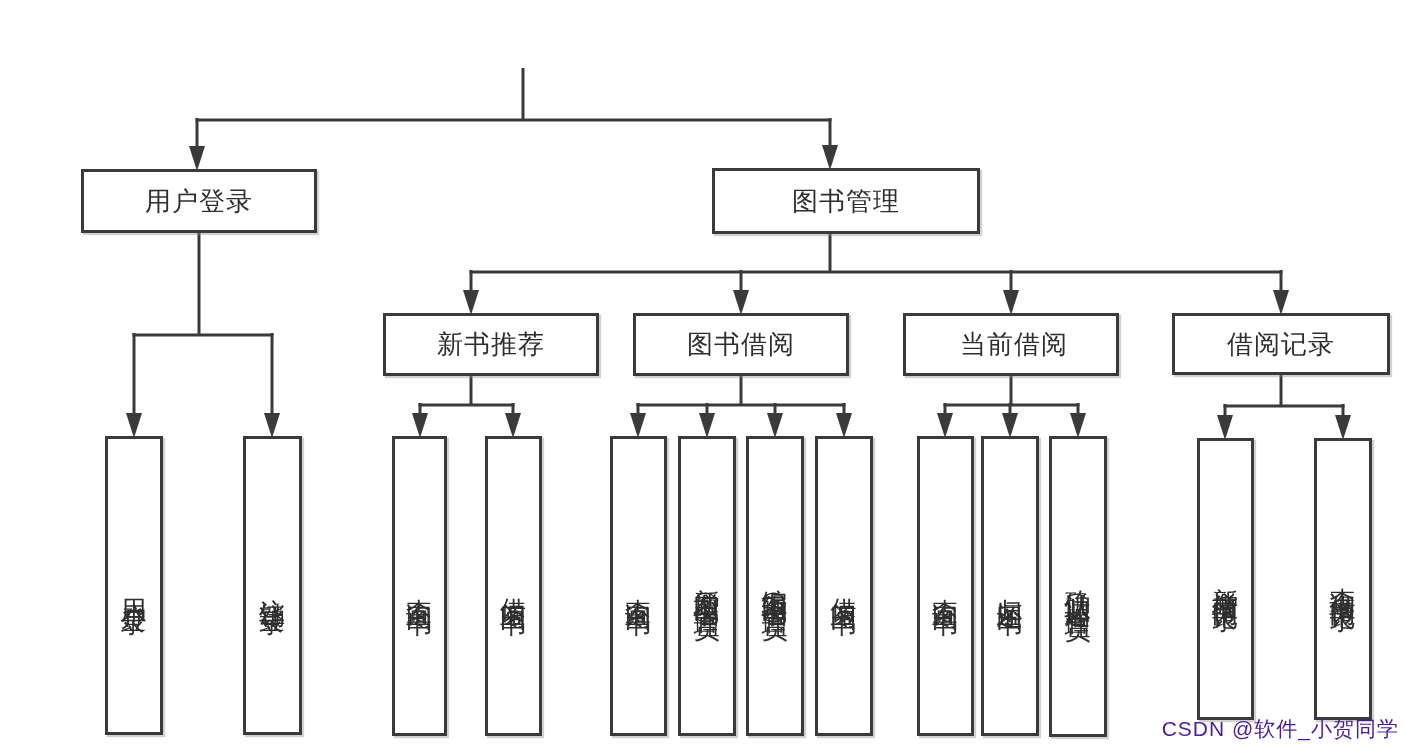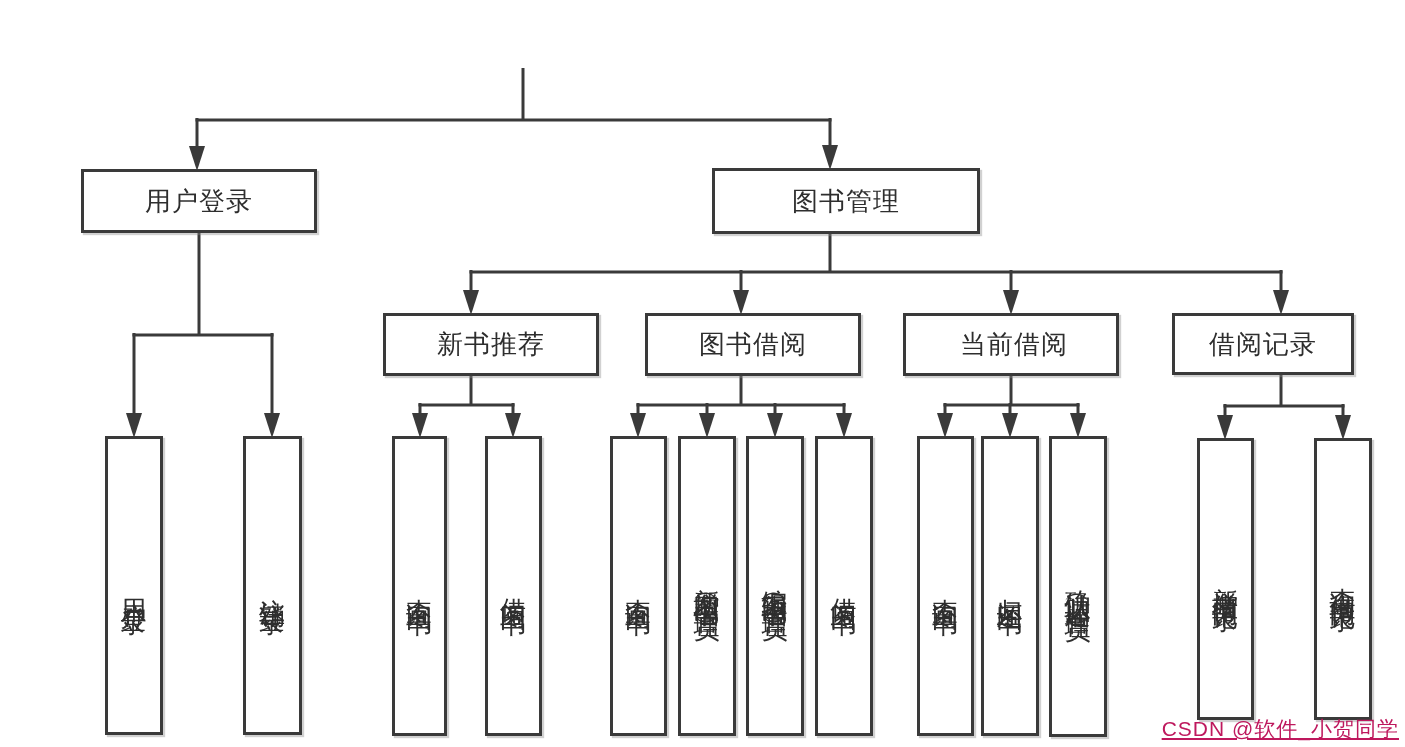--- a/index.html
+++ b/index.html
@@ -39,25 +39,24 @@
     writing-mode: vertical-rl;
     text-orientation: mixed;
     letter-spacing: 4px;
     line-height: 1;
   }
   .watermark {
     position: absolute;
     right: 6px;
     bottom: 4px;
     font-size: 21px;
-    color: #be185d;
+    color: #4c1d95;
     letter-spacing: 1px;
     z-index: 2;
     white-space: nowrap;
-    text-decoration: underline;
   }
 </style>
 </head>
 <body>
 
 <div id="stage">
 
   <svg id="wires" viewBox="0 0 1405 747" xmlns="http://www.w3.org/2000/svg">
     <g stroke="#3a3a3a" stroke-width="3" fill="none">
 
@@ -129,23 +128,23 @@
       <polygon points="1217,415 1233,415 1225,440"></polygon>
       <polygon points="1335,415 1351,415 1343,440"></polygon>
     </g>
   </svg>
 
 
   <div class="box" style="left:81px; top:169px; width:236px; height:64px;">用户登录</div>
   <div class="box" style="left:712px; top:168px; width:268px; height:66px;">图书管理</div>
 
   <div class="box" style="left:363px; top:313px; width:216px; height:63px;margin-left:20px;">新书推荐</div>
-  <div class="box" style="left:633px; top:313px; width:216px; height:63px;margin-left:12px;">图书借阅</div>
+  <div class="box" style="left:633px; top:313px; width:216px; height:63px;">图书借阅</div>
   <div class="box" style="left:903px; top:313px; width:216px; height:63px;padding-left:6px;">当前借阅</div>
-  <div class="box" style="left:1172px; top:313px; width:182px; height:62px;">借阅记录</div>
+  <div class="box" style="left:1172px; top:313px; width:218px; height:62px;">借阅记录</div>
 
   <div class="box vbox" style="left:105px; top:436px; width:58px; height:299px;">用户登录</div>
   <div class="box vbox" style="left:243px; top:436px; width:59px; height:299px;">注销登录</div>
 
   <div class="box vbox" style="left:392px; top:436px; width:55px; height:300px;">查询图书</div>
   <div class="box vbox" style="left:485px; top:436px; width:57px; height:300px;">借阅图书</div>
 
   <div class="box vbox" style="left:610px; top:436px; width:57px; height:300px;">查询图书</div>
   <div class="box vbox" style="left:678px; top:436px; width:58px; height:300px;">新增图书（管理员）</div>
   <div class="box vbox" style="left:746px; top:436px; width:58px; height:300px;">编辑图书（管理员）</div>

